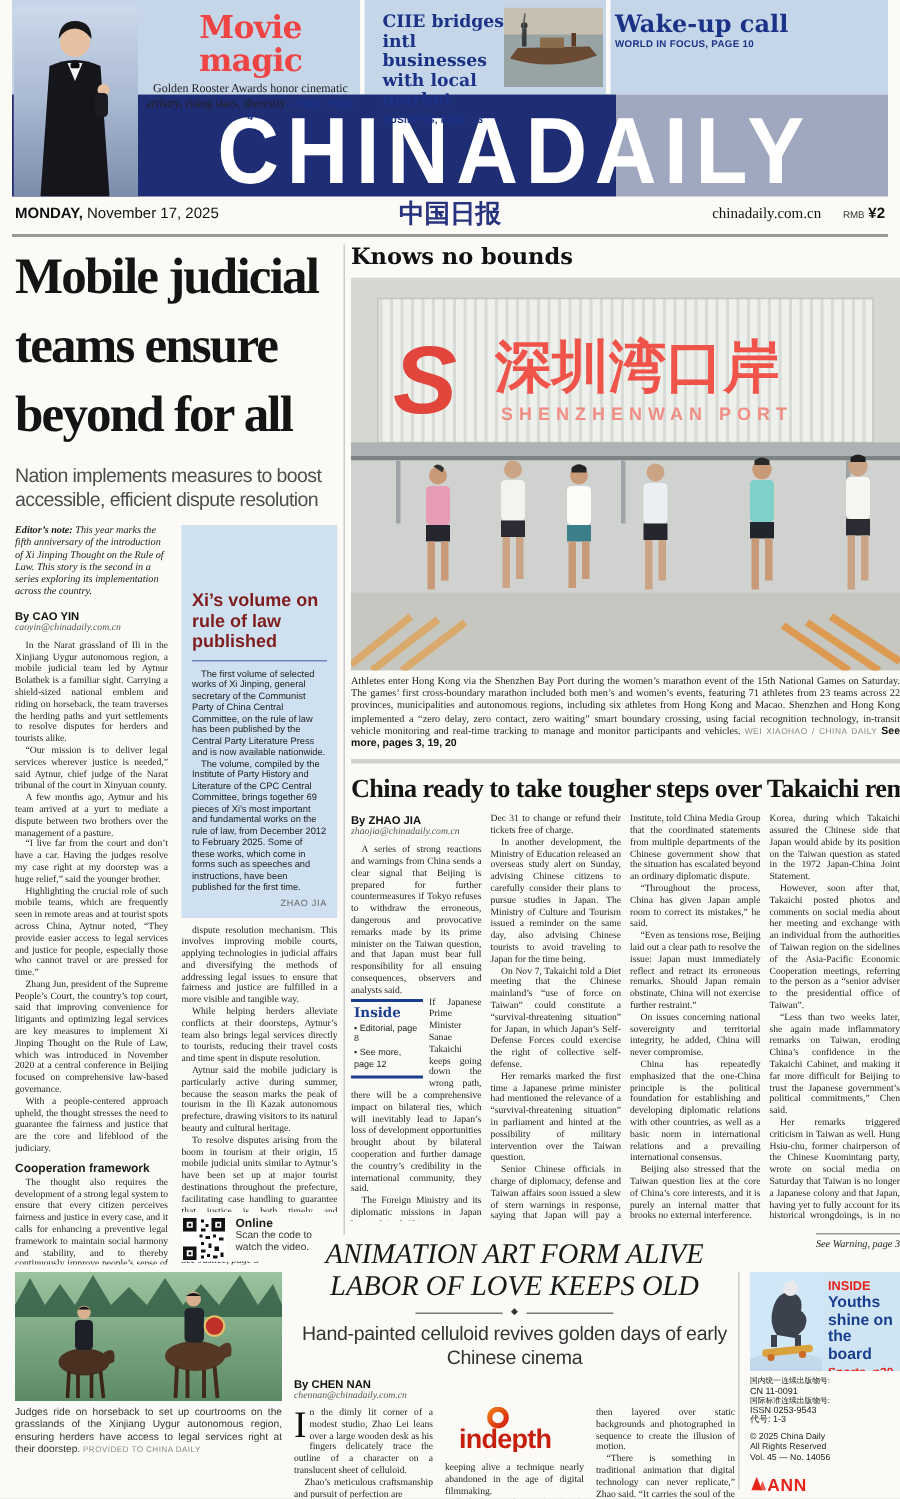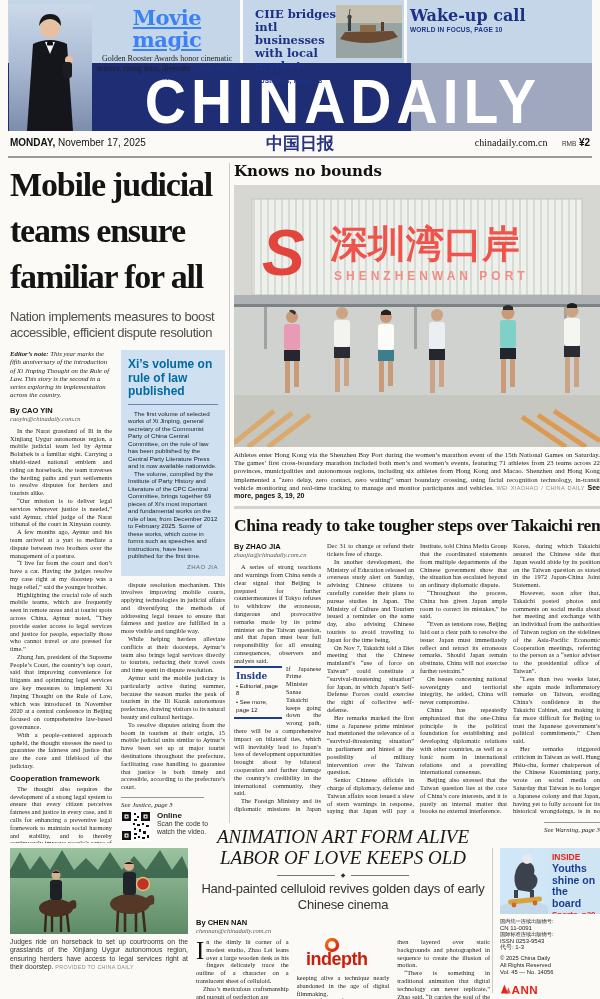--- a/index.html
+++ b/index.html
@@ -2,21 +2,21 @@
 <html><head>
 <meta charset="utf-8">
 <style>
   html,body{margin:0;padding:0;background:#e9e7e2;}
   #page{position:relative;width:600px;height:999px;background:#fbfaf7;overflow:hidden;font-family:"Liberation Serif",serif;color:#1c1c1c;margin:0 auto;}
   
   .promoStrip{position:absolute;left:8px;top:0;width:584px;height:63px;background:#c4d6e8;}
   .promoSep{position:absolute;top:0;width:3px;height:63px;background:#fbfaf7;}
   .actorPhoto{position:absolute;left:9px;top:4px;width:83px;height:127px;z-index:3;}
   .promoMovie{position:absolute;left:96px;top:7px;width:142px;text-align:center;z-index:2;}
-  .pmTitle{font:bold 21px/22px "DejaVu Serif",serif;color:#3b82f6;letter-spacing:-.5px;text-decoration:underline;}
+  .pmTitle{font:bold 21px/22px "DejaVu Serif",serif;color:#ef4444;letter-spacing:-.5px;}
   .pmDesc{margin-top:3px;font:8px/9.5px "Liberation Serif",serif;color:#222;}
   .pageref{font:bold 6.5px "Liberation Sans",sans-serif;color:#1c3287;letter-spacing:.2px;}
   .promoCiie{position:absolute;left:255px;top:8px;width:84px;z-index:2;}
   .pcTitle{font:bold 11.5px/13px "DejaVu Serif",serif;color:#1c3287;}
   .pcRef{margin-top:4px;}
   .boatPhoto{position:absolute;left:336px;top:5px;width:66px;height:53px;z-index:2;}
   .promoWake{position:absolute;left:410px;top:7px;width:184px;z-index:2;}
   .pwTitle{font:bold 16px/17px "DejaVu Serif",serif;color:#1c3287;}
   .pwDesc{margin-top:2px;font:8.5px/10px "Liberation Serif",serif;color:#222;}
   .pwRef{margin-top:2px;}
@@ -39,21 +39,21 @@
   .justCols{display:flex;gap:9px;margin-top:9px;height:493px;overflow:hidden;}
   .colA{width:102px;}
   .colB{width:104px;position:relative;}
   .edNote{font:italic 6.8px/8.3px "Liberation Serif",serif;color:#1a1a1a;}
   .edLabel{font-weight:bold;}
   .byline{margin-top:6px;font:bold 7.5px "Liberation Sans",sans-serif;color:#111;}
   .email{font:italic 6.5px/8px "Liberation Serif",serif;color:#555;margin-bottom:4px;}
   .bodyP{font:6.4px/7.8px "Liberation Serif",serif;color:#1c1c1c;text-align:justify;text-indent:7px;margin:0;}
   .crossHead{font:bold 8px/11px "Liberation Sans",sans-serif;margin:3px 0 1px;}
   .xiBox{background:#cfe1f0;padding:8px 7px 6px;}
-  .xiTitle{font:bold 12px/13.5px "Liberation Sans",sans-serif;color:#0369a1;}
+  .xiTitle{font:bold 12px/13.5px "Liberation Sans",sans-serif;color:#7f1d1d;margin-top:36px;}
   .xiRule{height:1px;background:#1a3e8e;opacity:.55;margin:5px 0;}
   .xiP{font:6.2px/7.5px "Liberation Sans",sans-serif;color:#222;text-indent:6px;margin:0;}
   .xiCredit{margin-top:4px;text-align:right;font:6px "Liberation Sans",sans-serif;color:#666;letter-spacing:.5px;}
   .bodyWrap{max-height:212px;overflow:hidden;margin-top:5px;}
   .seeMore{font:italic 6.8px/9px "Liberation Serif",serif;border-top:1px solid #999;padding-top:2px;margin-top:4px;width:80%;}
   .onlineRow{position:absolute;left:0;bottom:2px;display:flex;gap:6px;align-items:flex-start;background:#fbfaf7;width:104px;padding-top:3px;}
   .onlineLabel{font:bold 8px "Liberation Sans",sans-serif;}
   .onlineText{font:6.8px/8.2px "Liberation Sans",sans-serif;color:#333;width:58px;}
   .vruleMain{position:absolute;left:229px;top:163px;width:1px;height:660px;background:#cccccc;}
   
@@ -181,21 +181,21 @@
       <span class="rmb">RMB</span>
       <span class="price">¥2</span>
     </div>
   </div>
   <div class="topRule"></div>
 
   <section class="justice">
     <h1 class="justiceHead" style="margin:0">
       <span>Mobile judicial</span>
       <span>teams ensure</span>
-      <span>familiar for all</span>
+      <span>beyond for all</span>
     </h1>
     <div class="justiceSub">Nation implements measures to boost accessible, efficient dispute resolution</div>
     <div class="justCols">
       <div class="colA">
         <div class="edNote">
           <span class="edLabel">Editor’s note:</span>
           <span>This year marks the fifth anniversary of the introduction of Xi Jinping Thought on the Rule of Law. This story is the second in a series exploring its implementation across the country.</span>
         </div>
         <div class="byline">By CAO YIN</div>
         <div class="email">caoyin@chinadaily.com.cn</div>

